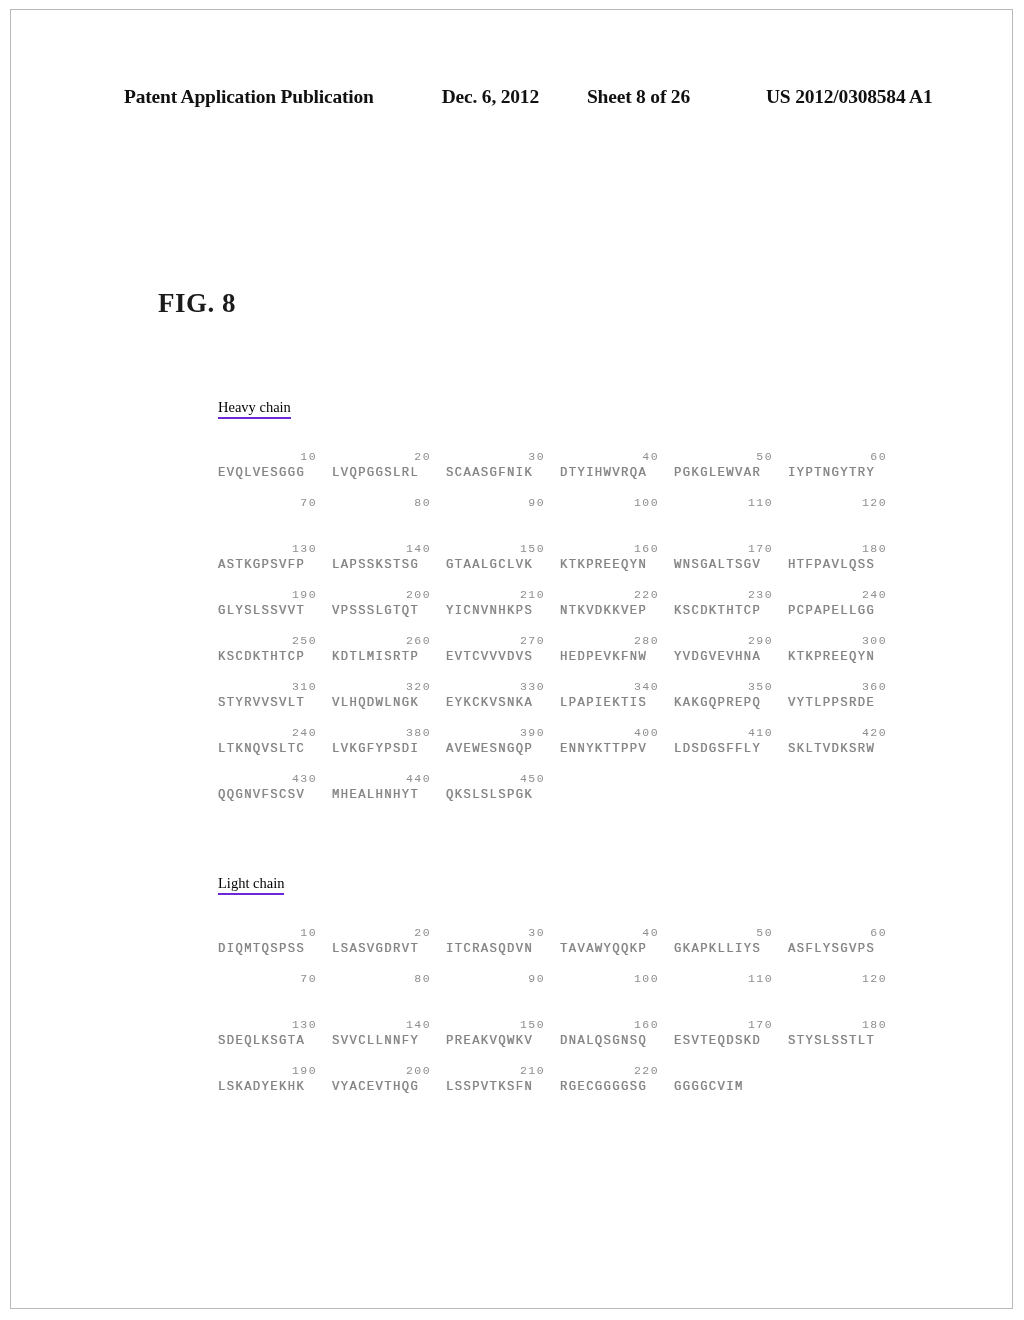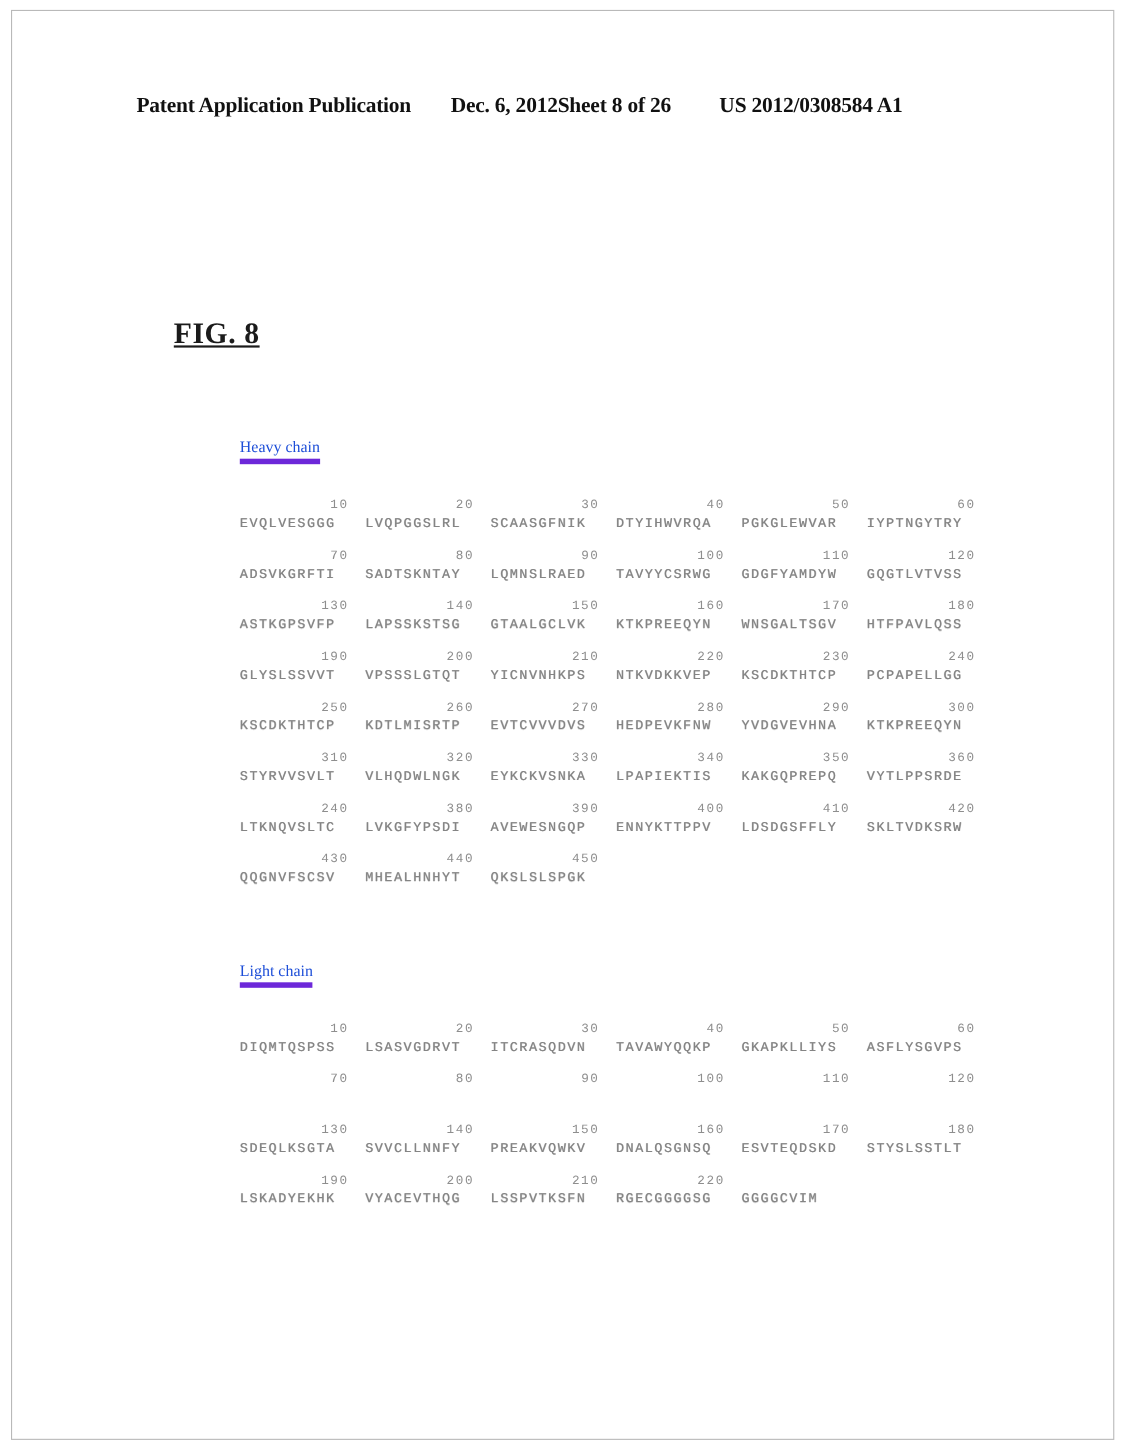--- a/index.html
+++ b/index.html
@@ -39,54 +39,54 @@
     left: 124px;
     top: 86px;
     width: 780px;
     display: flex;
     align-items: flex-end;
     font-weight: bold;
     font-size: 19.5px;
     letter-spacing: -0.2px;
     color: #111111;
     white-space: nowrap;
+    gap: 32px;
   }
   .doc-header .hdr-pub      { flex: 0 0 auto; }
   .doc-header .hdr-date     { flex: 0 0 auto; margin-left: 36px; }
-  .doc-header .hdr-sheet    { flex: 0 0 auto; margin-left: 0; }
+  .doc-header .hdr-sheet    { flex: 0 0 auto; margin-left: 16px; }
   .doc-header .hdr-number   { flex: 0 0 auto; margin-left: 44px; }
 
   
   .fig-label {
     position: absolute;
     left: 158px;
     top: 288px;
     font-weight: bold;
     font-size: 27px;
     letter-spacing: 0.5px;
     color: #1b1b1b;
-    text-decoration: underline;
   }
 
   
   .chain-section {
     position: absolute;
     left: 0;
     width: 1024px;
   }
   #heavy-chain-section { top: 398px; }
   #light-chain-section { top: 874px; }
 
   .chain-heading {
     margin-left: 218px;
     display: inline-block;
     font-size: 14.5px;
     font-weight: normal;
-    color: #1d4ed8;
-    border-bottom: 5px solid #6d28d9;
+    color: #000000;
+    border-bottom: 2px solid #6d28d9;
     padding-bottom: 1px;
     line-height: 1.15;
   }
 
   .seq-block {
     margin-top: 30px;
     margin-left: 218px;
   }
 
   .seq-row {
@@ -148,21 +148,20 @@
 
   <div class="chain-section" id="heavy-chain-section">
     <div class="chain-heading">Heavy chain</div>
     <div class="seq-block" id="heavy-chain-rows">
         <div class="seq-row">
           <div class="seq-line numbers"><span class="cell">10</span><span class="cell">20</span><span class="cell">30</span><span class="cell">40</span><span class="cell">50</span><span class="cell">60</span></div>
           <div class="seq-line residues"><span class="cell">EVQLVESGGG</span><span class="cell">LVQPGGSLRL</span><span class="cell">SCAASGFNIK</span><span class="cell">DTYIHWVRQA</span><span class="cell">PGKGLEWVAR</span><span class="cell">IYPTNGYTRY</span></div>
         </div>
         <div class="seq-row">
           <div class="seq-line numbers"><span class="cell">70</span><span class="cell">80</span><span class="cell">90</span><span class="cell">100</span><span class="cell">110</span><span class="cell">120</span></div>
-          <div class="seq-line residues"><span class="cell">ADSVKGRFTI</span><span class="cell">SADTSKNTAY</span><span class="cell">LQMNSLRAED</span><span class="cell">TAVYYCSRWG</span><span class="cell">GDGFYAMDYW</span><span class="cell">GQGTLVTVSS</span></div>
         </div>
         <div class="seq-row">
           <div class="seq-line numbers"><span class="cell">130</span><span class="cell">140</span><span class="cell">150</span><span class="cell">160</span><span class="cell">170</span><span class="cell">180</span></div>
           <div class="seq-line residues"><span class="cell">ASTKGPSVFP</span><span class="cell">LAPSSKSTSG</span><span class="cell">GTAALGCLVK</span><span class="cell">KTKPREEQYN</span><span class="cell">WNSGALTSGV</span><span class="cell">HTFPAVLQSS</span></div>
         </div>
         <div class="seq-row">
           <div class="seq-line numbers"><span class="cell">190</span><span class="cell">200</span><span class="cell">210</span><span class="cell">220</span><span class="cell">230</span><span class="cell">240</span></div>
           <div class="seq-line residues"><span class="cell">GLYSLSSVVT</span><span class="cell">VPSSSLGTQT</span><span class="cell">YICNVNHKPS</span><span class="cell">NTKVDKKVEP</span><span class="cell">KSCDKTHTCP</span><span class="cell">PCPAPELLGG</span></div>
         </div>
         <div class="seq-row">

